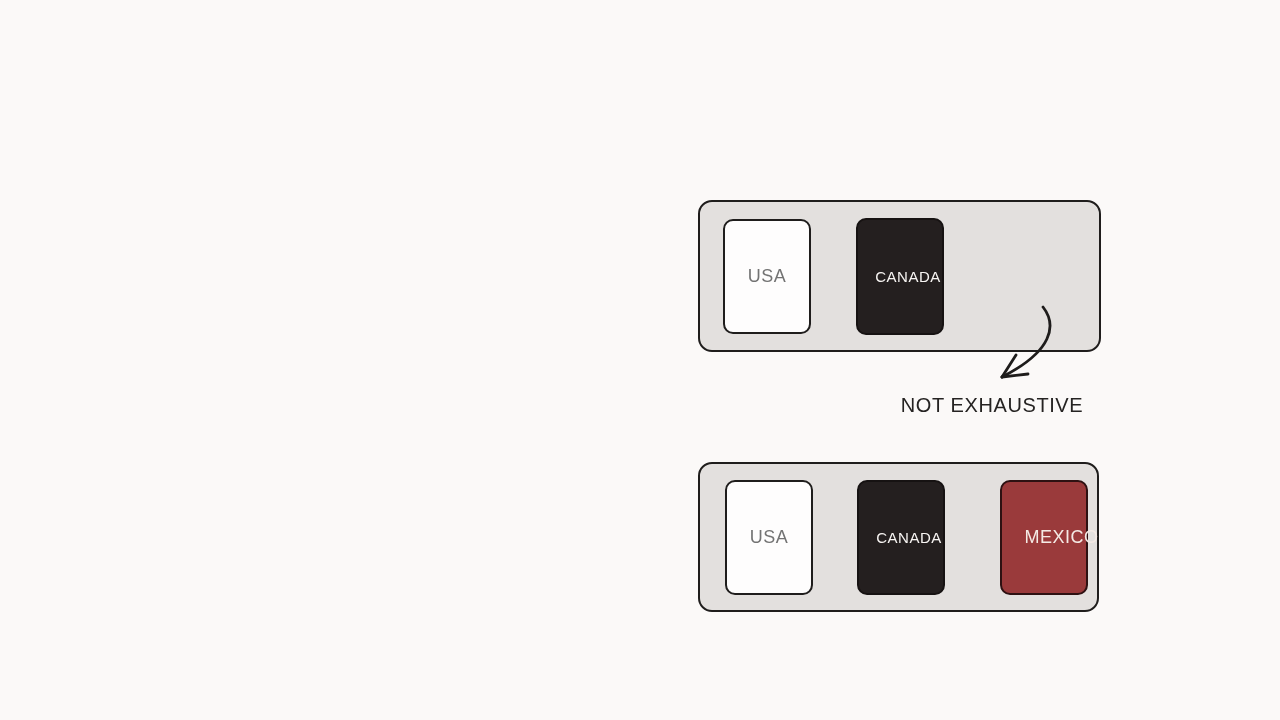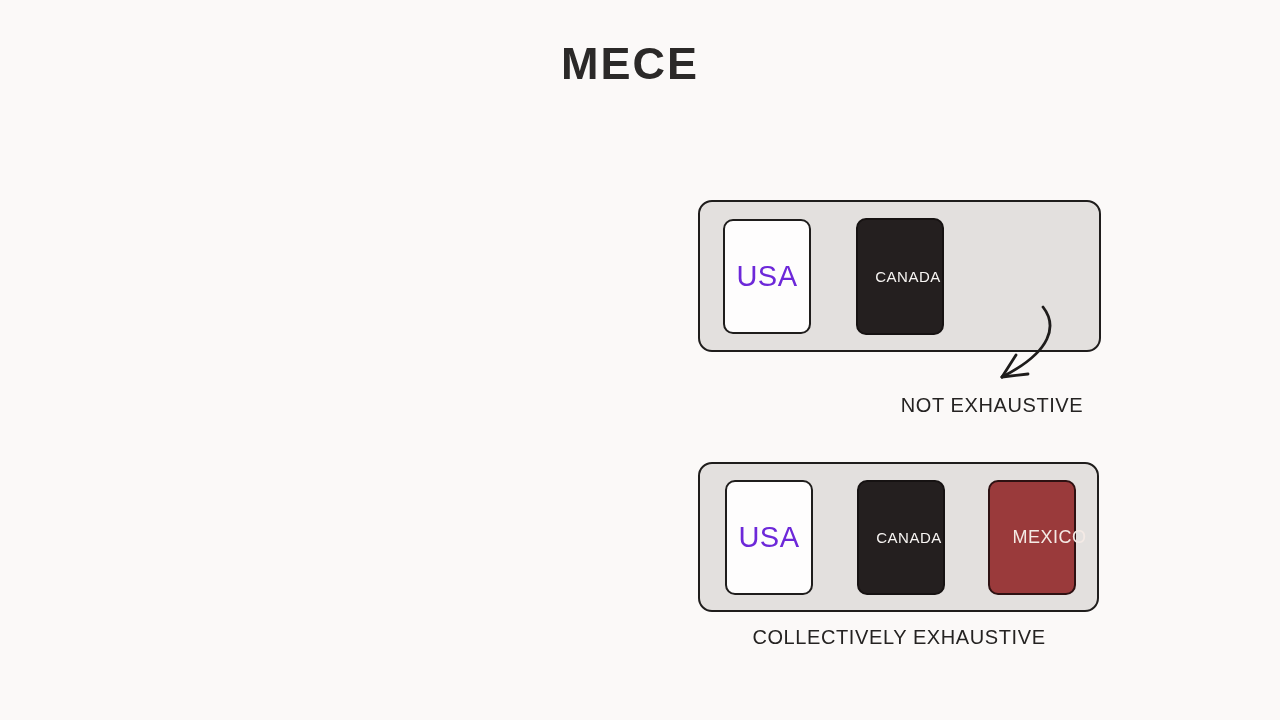--- a/index.html
+++ b/index.html
@@ -60,22 +60,22 @@
     border-radius: 10px;
     box-sizing: border-box;
     display: flex;
     align-items: center;
     justify-content: center;
     text-align: center;
   }
   .card-white {
     background: #fefdfd;
     border: 2px solid #1f1d1c;
-    color: #6d28d9;
-    font-size: 29px;
+    color: #737373;
+    font-size: 18px;
     letter-spacing: 0.5px;
   }
   .card-dark {
     background: #241f1f;
     border: 2px solid #161212;
     color: #f7f4f2;
     font-size: 15px;
     letter-spacing: 0.5px;
     padding-left: 16px;
   }
@@ -87,21 +87,21 @@
     letter-spacing: 0.5px;
   }
 
   
   .g1-usa    { left: 23px;  top: 17px;  height: 115px; }
   .g1-canada { left: 156px; top: 16px;  height: 117px; }
 
   
   .g2-usa    { left: 25px;  top: 16px; }
   .g2-canada { left: 157px; top: 16px; }
-  .g2-mexico { left: 288px; top: 16px; padding-left: 35px; }
+  .g2-mexico { left: 300px; top: 16px; padding-left: 35px; }
 
   
   .arrow-svg {
     position: absolute;
     left: 980px;
     top: 295px;
     width: 130px;
     height: 105px;
     pointer-events: none;
   }
@@ -126,21 +126,20 @@
     top: 626px;
     transform: translateX(-50%);
   }
 </style>
 </head>
 <body>
 
 <div class="stage">
 
   <div class="title-block">
-    <h1 class="title">MECE</h1>
   </div>
 
   <div class="group group-top">
     <div class="card card-white g1-usa">
       <span>USA</span>
     </div>
     <div class="card card-dark g1-canada">
       <span>CANADA</span>
     </div>
   </div>
@@ -158,15 +157,14 @@
       <span>USA</span>
     </div>
     <div class="card card-dark g2-canada">
       <span>CANADA</span>
     </div>
     <div class="card card-red g2-mexico">
       <span>MEXICO</span>
     </div>
   </div>
 
-  <div class="caption caption-collective">COLLECTIVELY EXHAUSTIVE</div>
 
 </div>
 
 </body></html>

